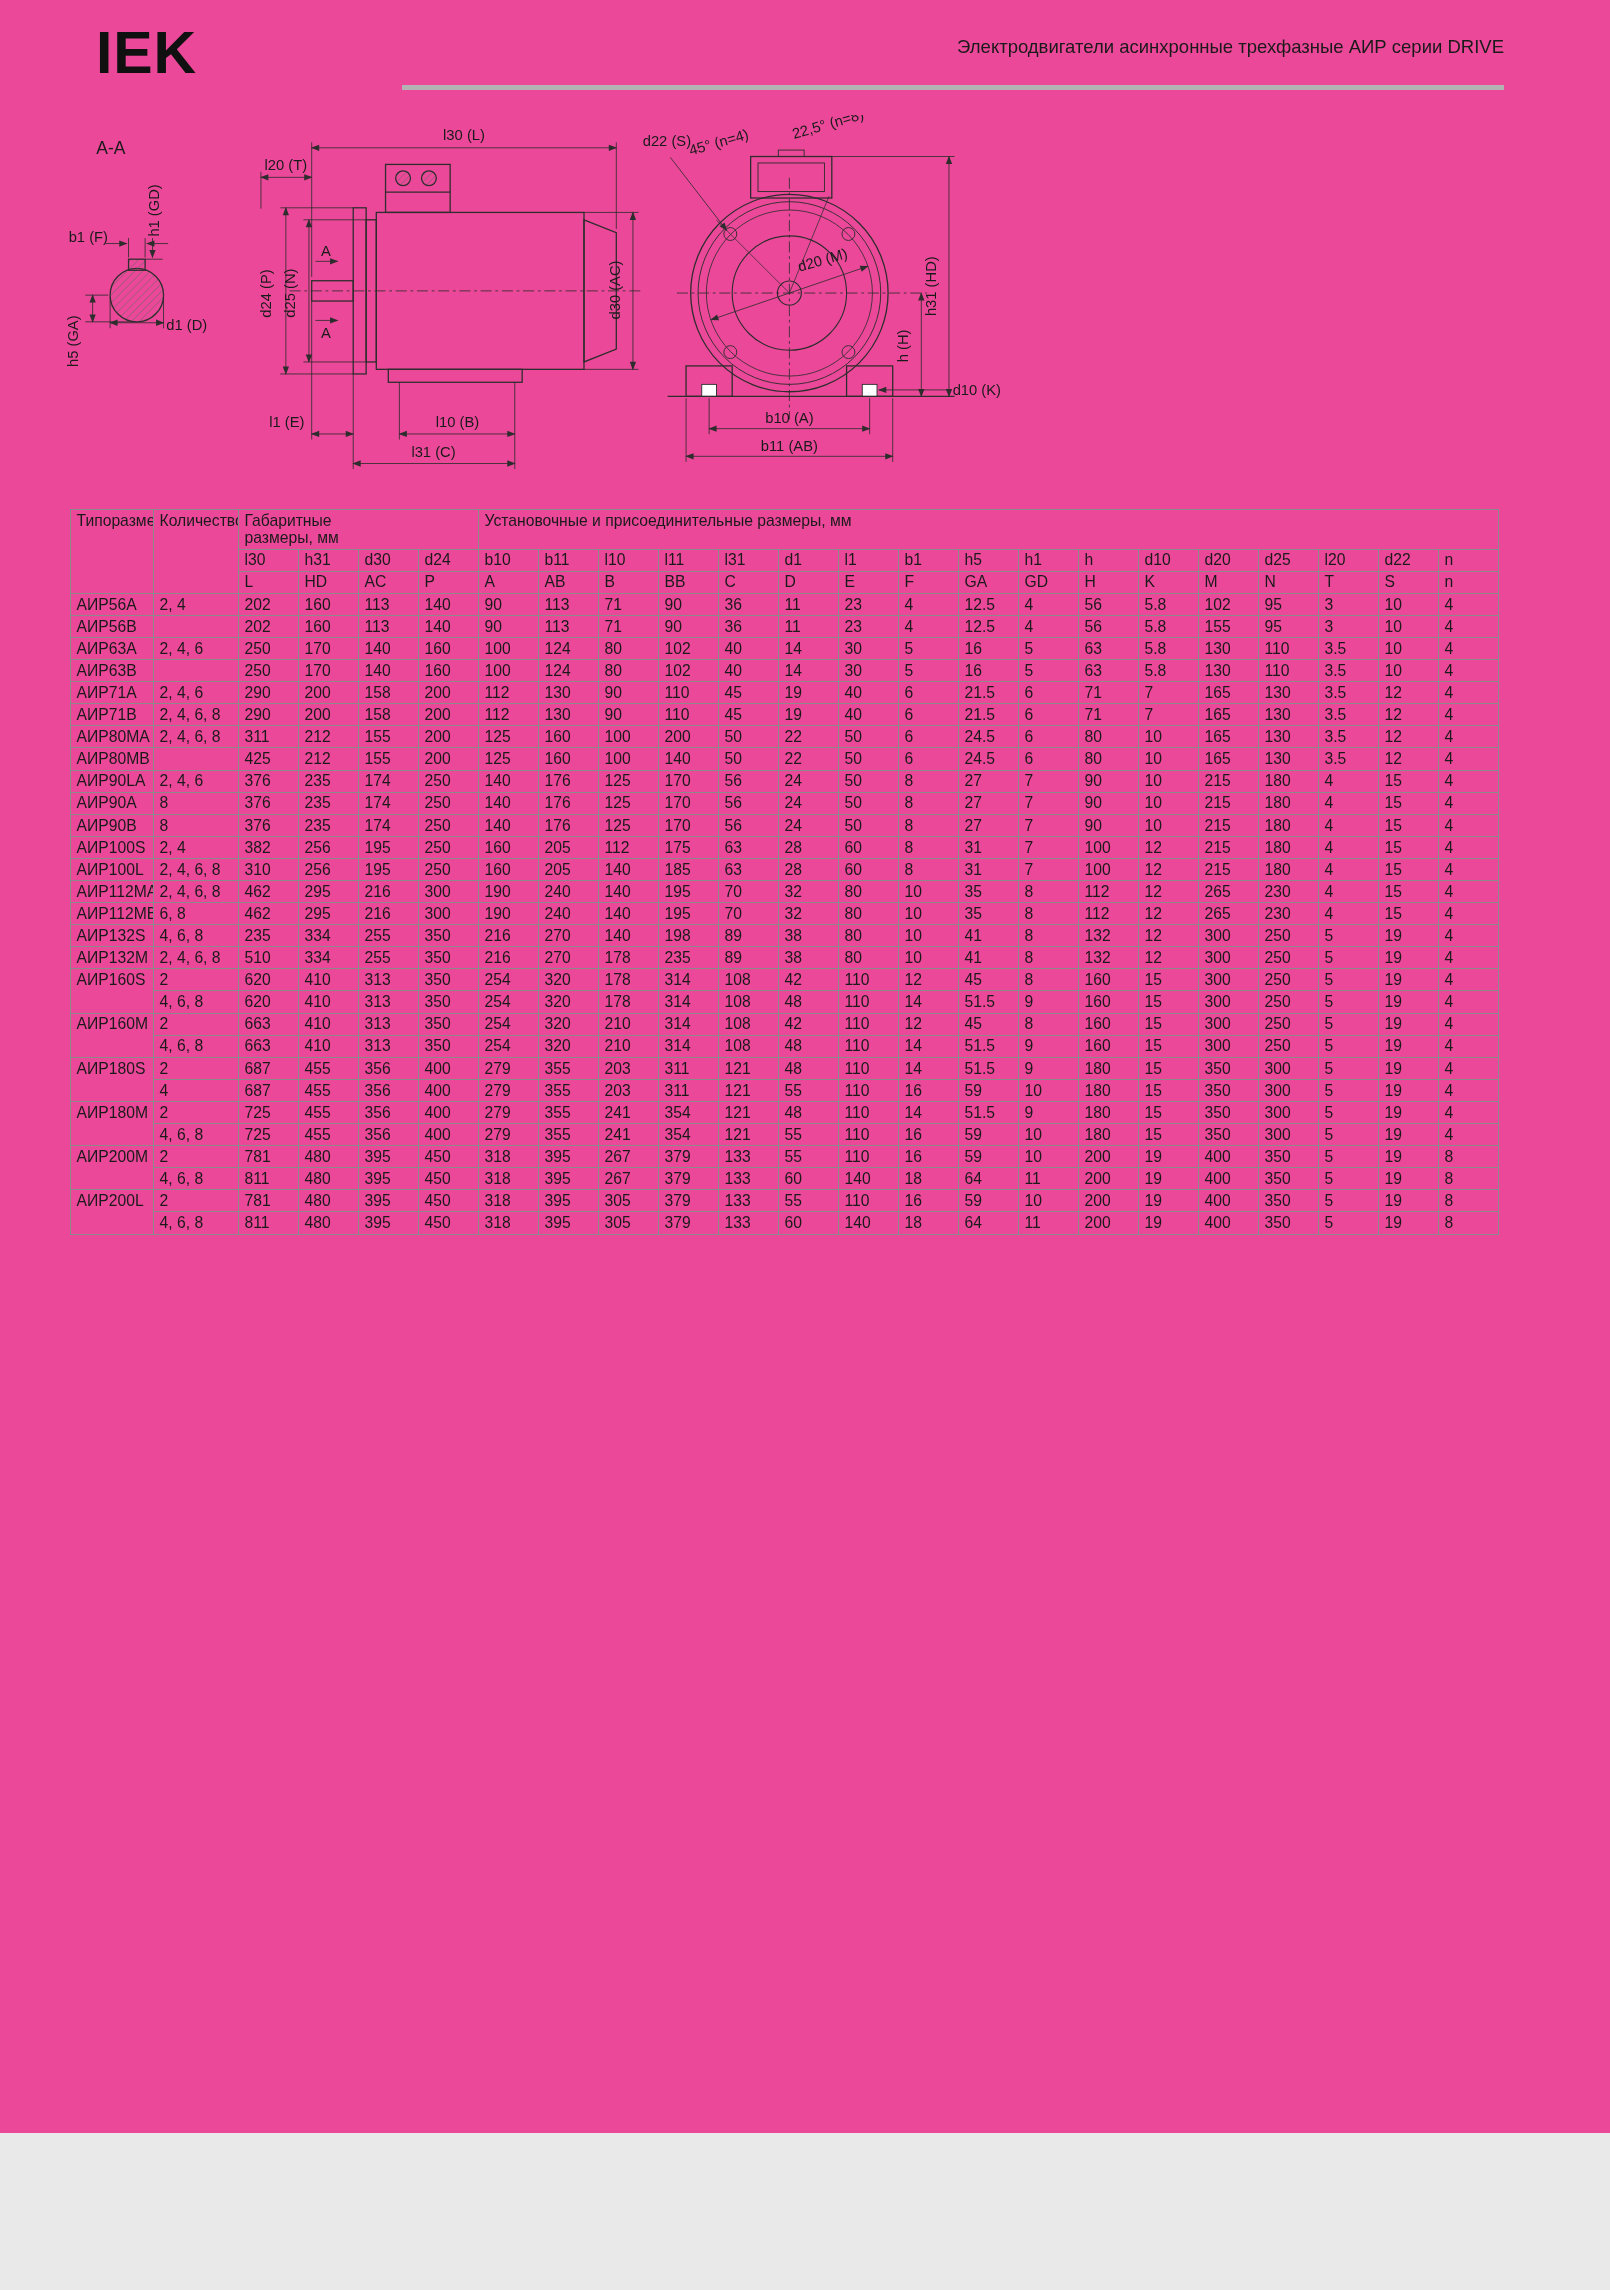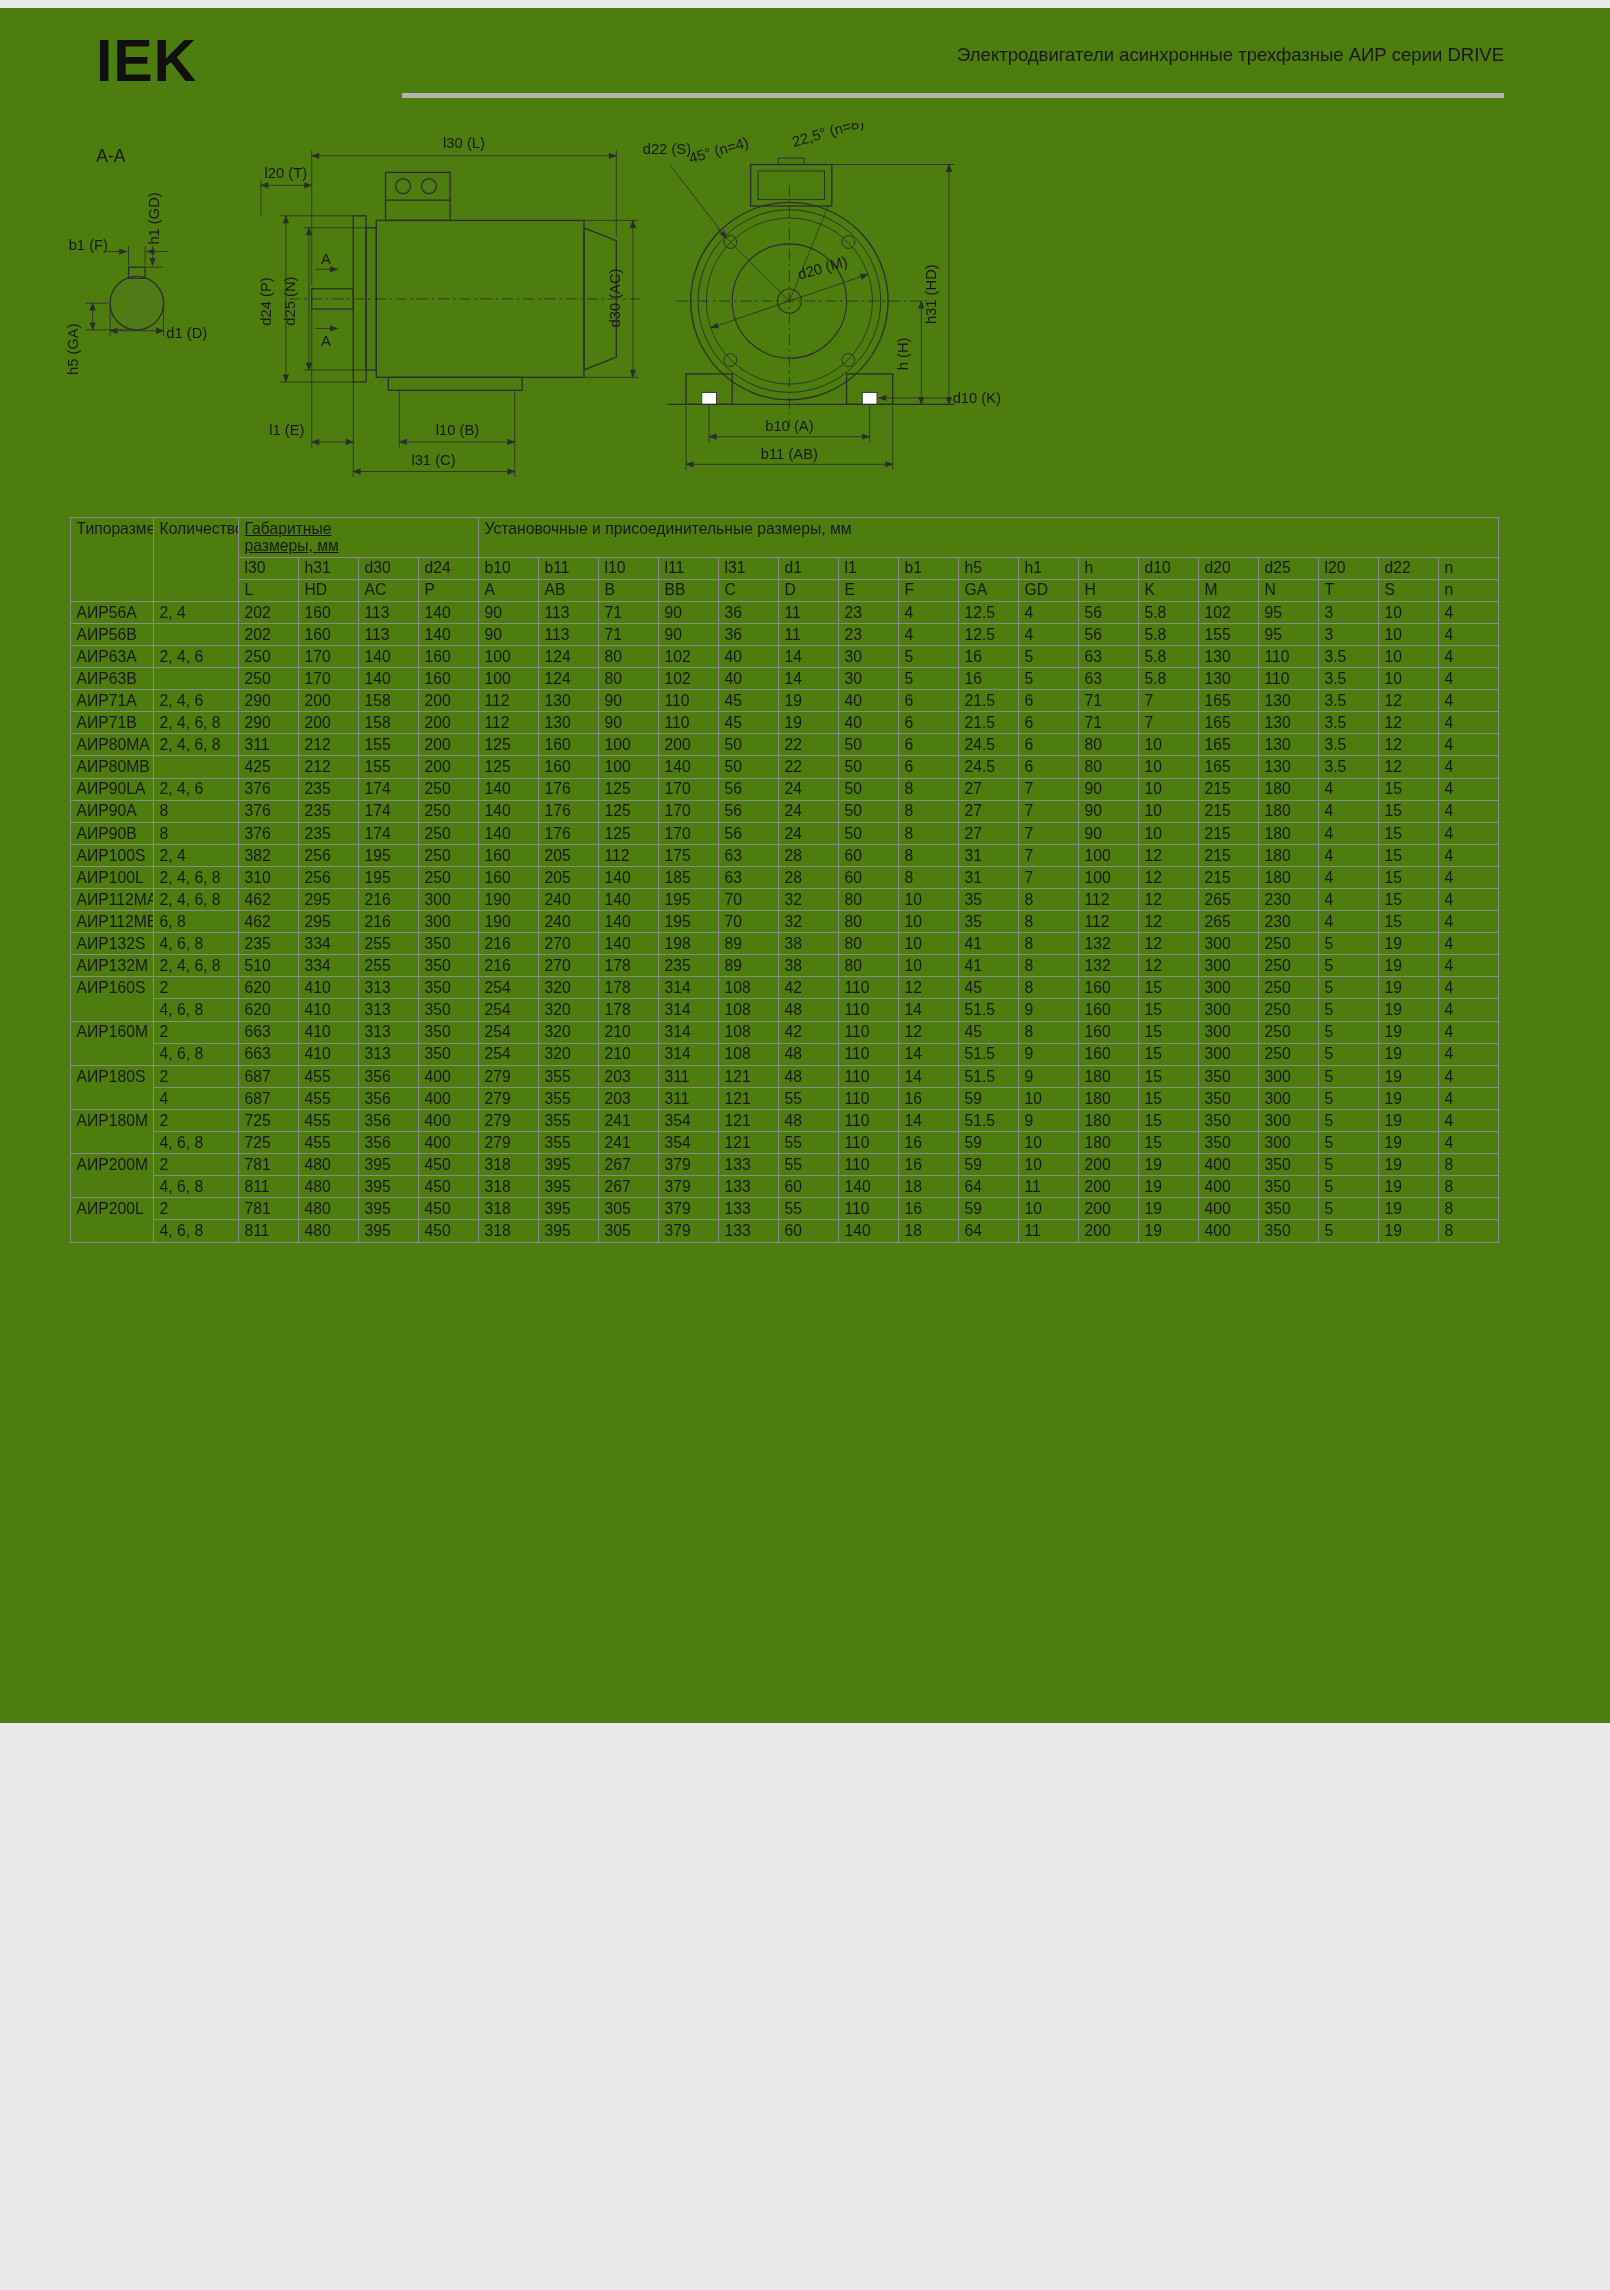--- a/index.html
+++ b/index.html
@@ -1,39 +1,39 @@
 <!DOCTYPE html>
 <html style="font-size:14.8px"><head>
 <meta charset="utf-8">
 <style>
   * { box-sizing: border-box; }
   html, body { margin:0; padding:0; background:#e9e9e9; }
   .page {
-    position:relative; width:1611px; height:1715px; background:#4d7c0f;
-    margin:8px auto; font-family:"Liberation Sans", sans-serif; color:#1a1a1a; overflow:hidden;
+    position:relative; width:1611px; height:2133px; background:#ec4899;
+    margin:0 auto; font-family:"Liberation Sans", sans-serif; color:#1a1a1a; overflow:hidden;
   }
   .logo {
     position:absolute; left:96px; top:18.5px; font-size:59px; font-weight:bold;
     letter-spacing:0.9px; color:#101010;
   }
   .doc-title { position:absolute; right:107px; top:36px; font-size:18.5px; color:#1a1a1a; }
   .title-rule { position:absolute; left:402px; right:107px; top:85px; height:4.6px; background:#b3b3b3; }
   .drawing { position:absolute; }
   .dlabel { font-family:"Liberation Sans", sans-serif; font-size:16px; fill:#1a1a1a; stroke:none; }
   .dlabel.big { font-size:19px; }
   .dims-table {
     position:absolute; left:70px; top:509px; border-collapse:collapse;
     table-layout:fixed; width:1429px;
   }
   .dims-table th, .dims-table td {
     border:0.9px solid #8a8a8a; padding:1.8px 5.5px; font-size:15.7px; line-height:17.5px;
     font-weight:normal; text-align:left; vertical-align:top; white-space:nowrap; overflow:hidden;
   }
   .th-wrap { white-space:normal; }
-  .w110 { display:inline-block; width:103px; white-space:normal;text-decoration:underline; }
+  .w110 { display:inline-block; width:103px; white-space:normal; }
   .caption { position:absolute; left:72px; top:1288px; font-size:18.5px; }
 </style>
 </head>
 <body>
 
 <div class="page">
 
   <header>
     <div class="logo">IEK</div>
     <div class="doc-title">Электродвигатели асинхронные трехфазные АИР серии DRIVE</div>

